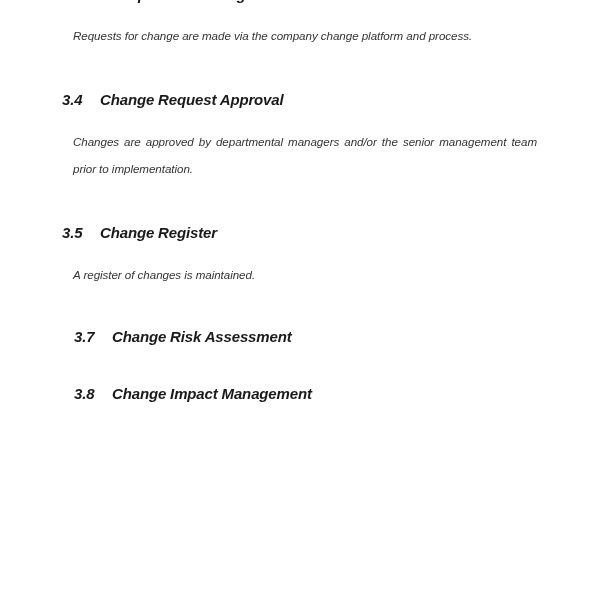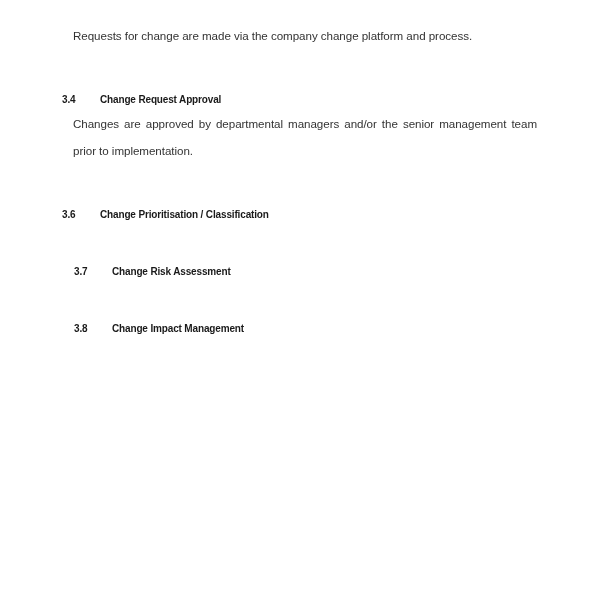--- a/index.html
+++ b/index.html
@@ -15,33 +15,34 @@
     color: #2e2e2e;
     -webkit-font-smoothing: none;
   }
 
   .page {
     position: relative;
     width: 600px;
     height: 600px;
     background: #ffffff;
     overflow: hidden;
+    font-style: italic;
   }
 
   
   .content {
     position: absolute;
     left: 62px;
     top: -14px;          
     width: 475px;
   }
 
   .heading {
     display: block;
-    font-size: 10px;
+    font-size: 15px;
     font-weight: bold;
     letter-spacing: -0.15px;
     color: #1a1a1a;
     line-height: 17px;
     white-space: nowrap;
   }
   .heading .num {
     display: inline-block;
     width: 38px;
     font-weight: bold;
@@ -61,43 +62,44 @@
     letter-spacing: -0.05px;
   }
   .para.nojust {
     text-align: left;
   }
 
   
   .blk-h-1 { margin-top: 0px; }
   .blk-p-1 { margin-top: 19px; }
   .blk-h   { margin-top: 41px; }
-  .blk-p   { margin-top: 2px; }
+  .blk-p   { margin-top: 20px; }
   .blk-h-tight { margin-top: 40px; margin-left: 12px; }
 </style>
 </head>
 <body>
 
 <div class="page">
   <div class="content">
 
     <div class="heading blk-h-1">
       <span class="num">3.3</span><span class="title">A Request for Change</span>
     </div>
     <p class="para nojust blk-p-1">Requests for change are made via the company change platform and process.</p>
 
     <div class="heading blk-h">
       <span class="num">3.4</span><span class="title">Change Request Approval</span>
     </div>
     <p class="para blk-p">Changes are approved by departmental managers and/or the senior management team prior to implementation.</p>
 
+    <div class="heading blk-h">
+      <span class="num">3.5</span><span class="title">Change Register</span>
+    </div>
+    <p class="para nojust blk-p">A register of changes is maintained.</p>
 
-    <div class="heading blk-h">
-      <span class="num">3.6</span><span class="title">Change Prioritisation / Classification</span>
-    </div>
 
     <div class="heading blk-h-tight">
       <span class="num">3.7</span><span class="title">Change Risk Assessment</span>
     </div>
 
     <div class="heading blk-h-tight">
       <span class="num">3.8</span><span class="title">Change Impact Management</span>
     </div>
 
   </div>

